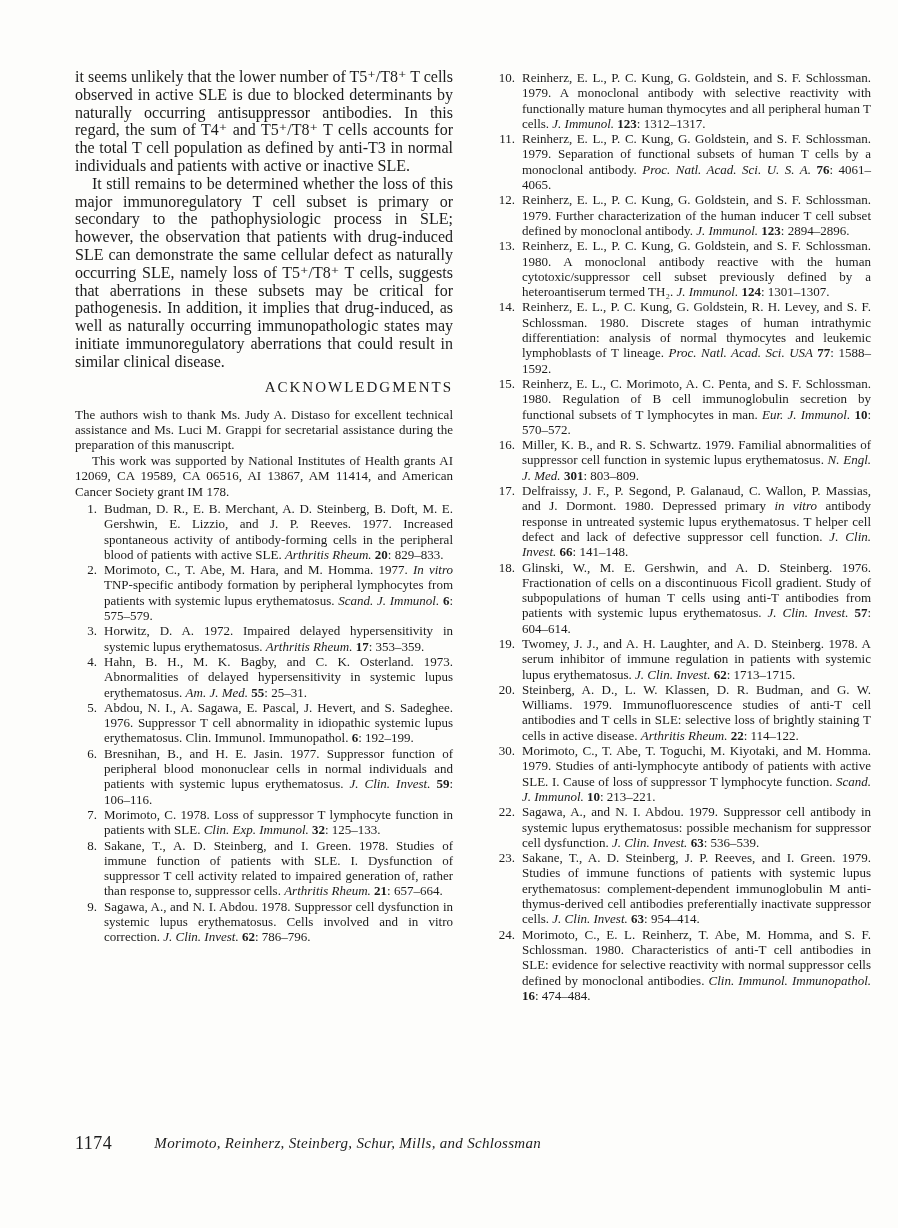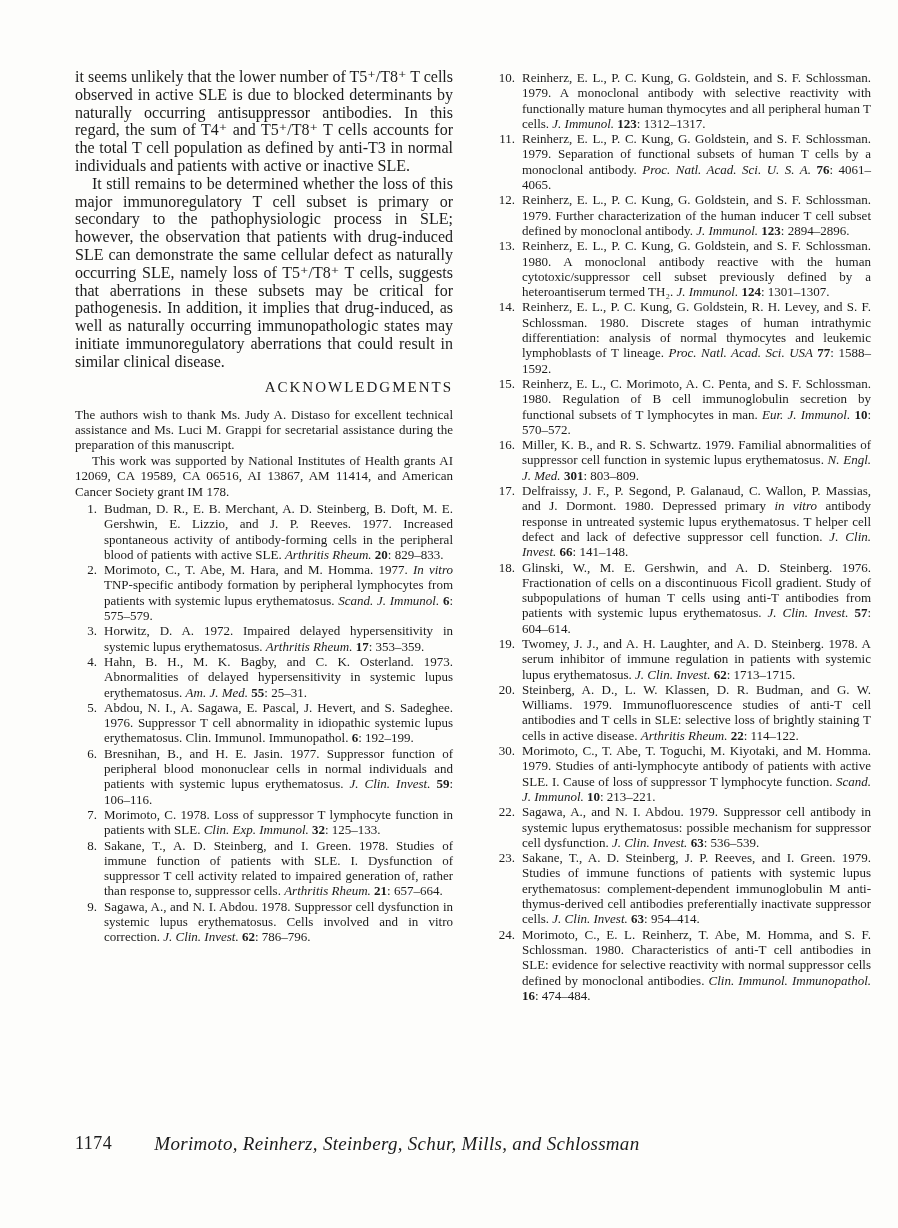--- a/index.html
+++ b/index.html
@@ -57,26 +57,26 @@
   }
   .ref-text { flex: 1; text-align: justify; }
   .it { font-style: italic; }
   .bd { font-weight: 700; }
 
   .footer {
     position: absolute;
     left: 75px;
     top: 1133px;
     display: flex;
-    align-items: flex-start;
+    align-items: center;
   }
   .page-num { font-size: 18px; letter-spacing: 0.5px; }
   .running-authors {
     margin-left: 42px;
-    font-size: 19px;
+    font-size: 15px;
     font-style: italic;
     letter-spacing: 0.3px;
   }
 </style>
 </head>
 <body>
 
 <div class="page">
   <div class="columns">
 

